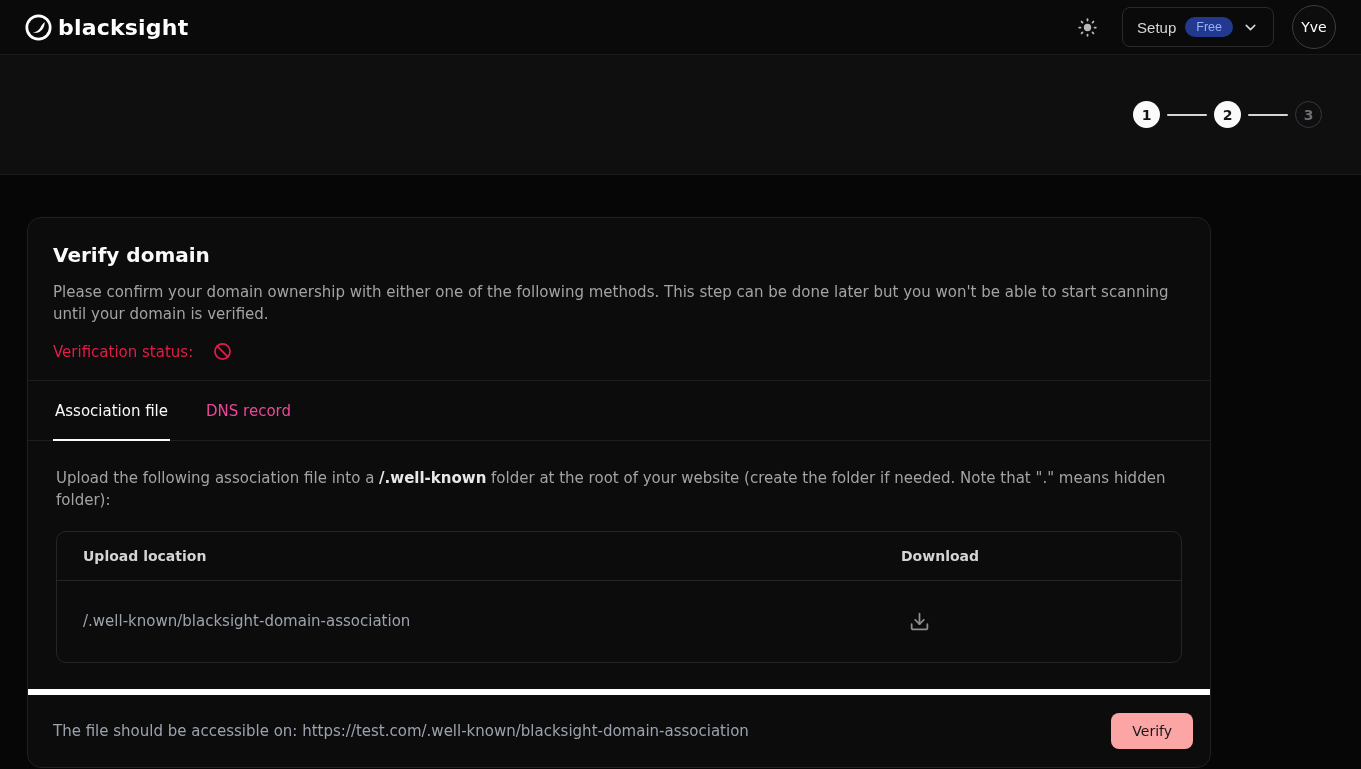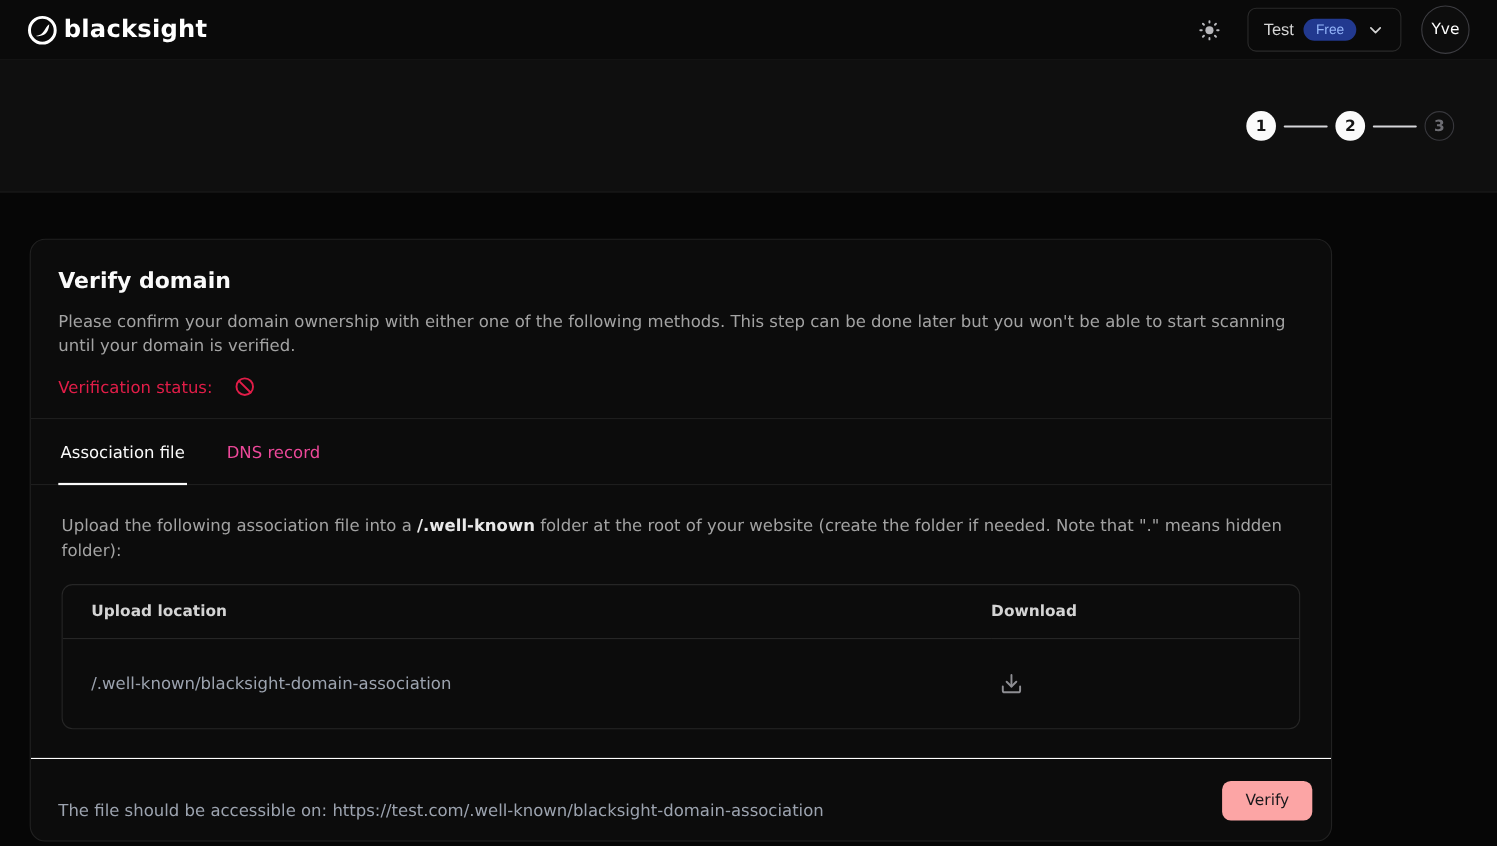--- a/index.html
+++ b/index.html
@@ -82,21 +82,21 @@
     text-align:left; font-size:14px; font-weight:600; color:#d4d4d4;
     padding:15px 26px; height:48px;
   }
   th.col-download { width:280px; padding:15px 0; }
   tbody tr { border-top:1px solid #262626; }
   td { padding:30px 26px; font-size:15px; color:#9ca3af; }
   td.cell-download { padding:30px 0; }
   .dl-btn { background:none; border:none; color:#8e8e93; cursor:pointer; display:flex; margin-left:8px; padding:0; }
 
   .card-footer {
-    border-top:1px solid #ffffff; display:flex; align-items:flex-end;
+    border-top:6px solid #ffffff; display:flex; align-items:center;
     padding:18px 17px 18px 25px; min-height:75px;
   }
   .footer-note { font-size:15px; color:#9ca3af; }
   .verify-btn {
     margin-left:auto; background:#fca5a5; color:#18181b; border:none;
     font-size:14px; font-weight:500; padding:10px 21px; border-radius:8px; cursor:pointer;
     font-family:inherit;
   }
 
   .next-card {
@@ -129,21 +129,21 @@
             <line x1="20" y1="12" x2="21.5" y2="12"></line>
           <line x1="5.2" y1="5.2" x2="6.3" y2="6.3"></line>
             <line x1="17.7" y1="17.7" x2="18.8" y2="18.8"></line>
           <line x1="5.2" y1="18.8" x2="6.3" y2="17.7"></line>
             <line x1="17.7" y1="6.3" x2="18.8" y2="5.2"></line>
         </svg>
       </span>
     </button>
 
     <button class="ws-btn">
-      <span class="ws-name">Test</span>
+      <span class="ws-name">Setup</span>
       <span class="plan-badge">Free</span>
       <span class="ws-chevron">
         <svg width="17" height="17" viewBox="0 0 24 24" fill="none" stroke="currentColor" stroke-width="2.2" stroke-linecap="round" stroke-linejoin="round">
           <polyline points="6 9 12 15 18 9"></polyline>
         </svg>
       </span>
     </button>
 
     <div class="avatar">
       <span>Yve</span>

